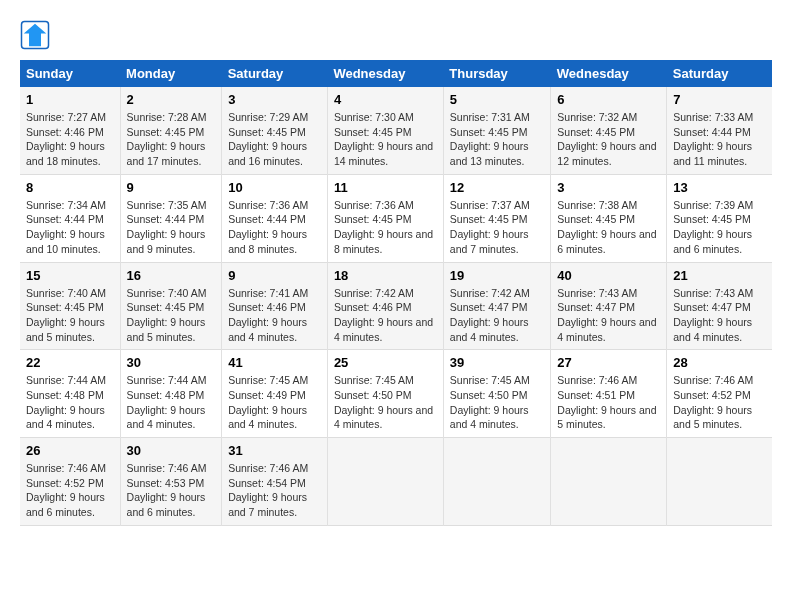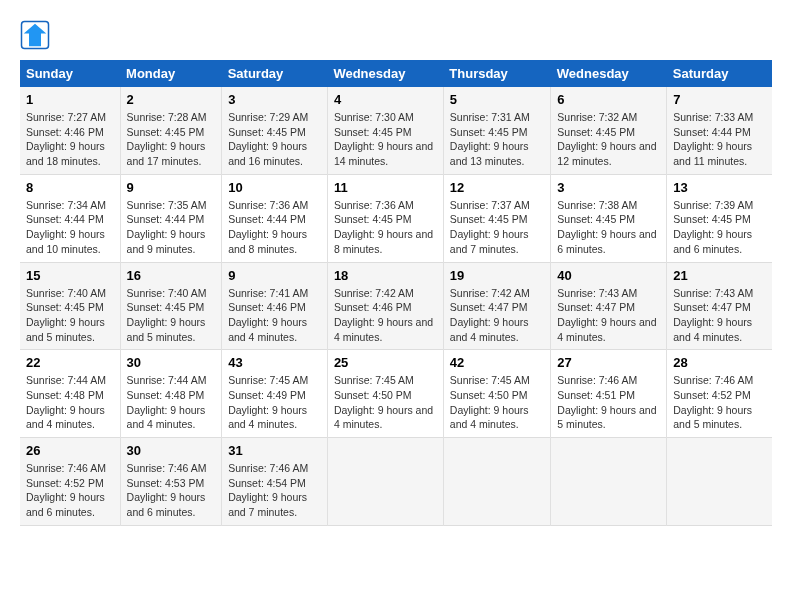--- a/index.html
+++ b/index.html
@@ -219,29 +219,29 @@
       <tr class="row-even">
         <td>
         <span class="day-num">22</span>
         <span class="day-info">Sunrise: 7:44 AM<br>Sunset: 4:48 PM<br>Daylight: 9 hours and 4 minutes.</span>
       </td>
         <td>
         <span class="day-num">30</span>
         <span class="day-info">Sunrise: 7:44 AM<br>Sunset: 4:48 PM<br>Daylight: 9 hours and 4 minutes.</span>
       </td>
         <td>
-        <span class="day-num">43</span>
+        <span class="day-num">41</span>
         <span class="day-info">Sunrise: 7:45 AM<br>Sunset: 4:49 PM<br>Daylight: 9 hours and 4 minutes.</span>
       </td>
         <td>
         <span class="day-num">25</span>
         <span class="day-info">Sunrise: 7:45 AM<br>Sunset: 4:50 PM<br>Daylight: 9 hours and 4 minutes.</span>
       </td>
         <td>
-        <span class="day-num">42</span>
+        <span class="day-num">39</span>
         <span class="day-info">Sunrise: 7:45 AM<br>Sunset: 4:50 PM<br>Daylight: 9 hours and 4 minutes.</span>
       </td>
         <td>
         <span class="day-num">27</span>
         <span class="day-info">Sunrise: 7:46 AM<br>Sunset: 4:51 PM<br>Daylight: 9 hours and 5 minutes.</span>
       </td>
         <td>
         <span class="day-num">28</span>
         <span class="day-info">Sunrise: 7:46 AM<br>Sunset: 4:52 PM<br>Daylight: 9 hours and 5 minutes.</span>
       </td>

